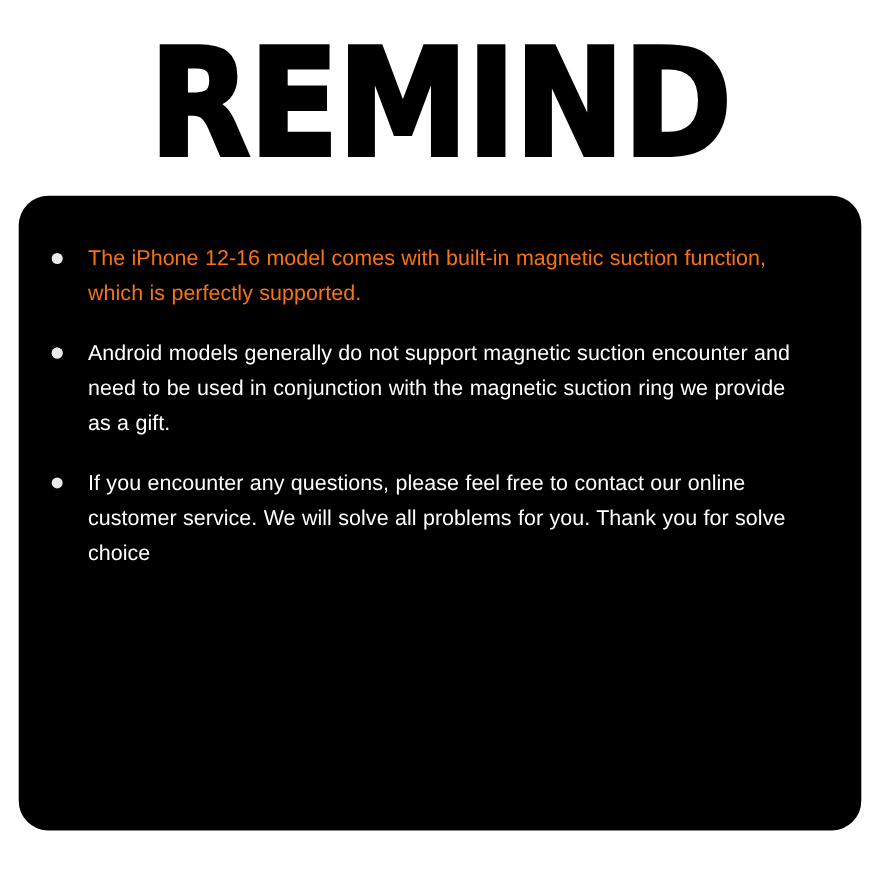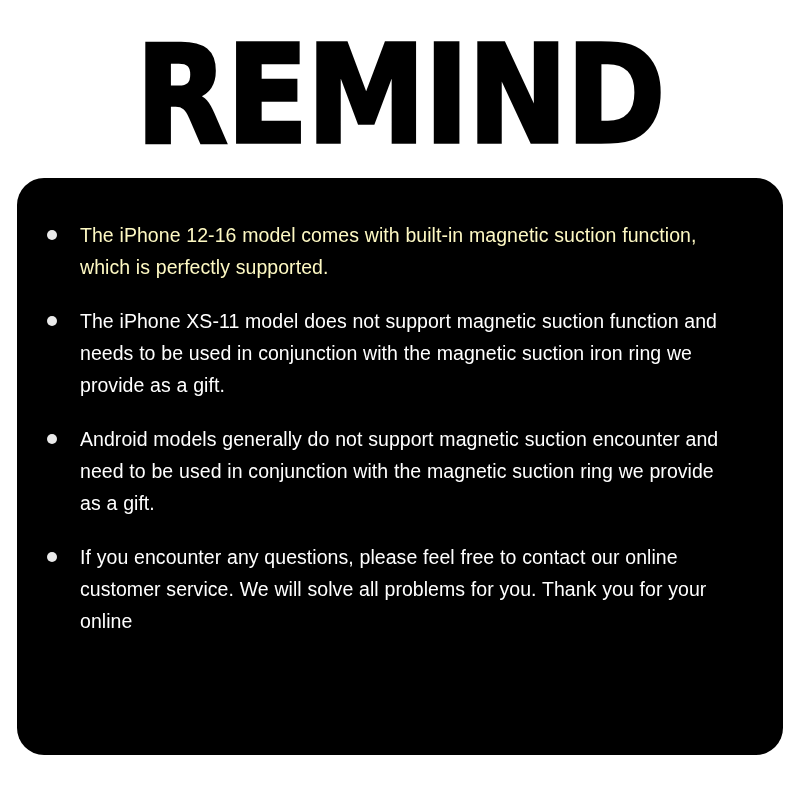--- a/index.html
+++ b/index.html
@@ -93,50 +93,49 @@
   .item-text {
     display: block;
     font-family: "Liberation Sans", "DejaVu Sans", sans-serif;
     font-size: 19.5px;
     line-height: 32px;
     letter-spacing: 0.05px;
     color: #ffffff;
     max-width: 660px;
     word-spacing: 0.3px;
   }
-  .item-text.green { color: #fef9c3; }
+  .item-text.green { color: #f97316; }
 </style>
 </head>
 <body>
 
 <div id="page">
 
   <div class="title-wrap">
     <span class="title">REMIND</span>
   </div>
 
   <div class="panel">
     <ul class="list">
 
       <li class="item">
         <span class="bullet"></span>
         <span class="item-text green">The iPhone 12-16 model comes with built-in magnetic suction function, which is perfectly supported.</span>
       </li>
 
       <li class="item">
         <span class="bullet"></span>
-        <span class="item-text">The iPhone XS-11 model does not support magnetic suction function and needs to be used in conjunction with the magnetic suction iron ring we provide as a gift.</span>
       </li>
 
       <li class="item">
         <span class="bullet"></span>
         <span class="item-text">Android models generally do not support magnetic suction encounter and need to be used in conjunction with the magnetic suction ring we provide as a gift.</span>
       </li>
 
       <li class="item">
         <span class="bullet"></span>
-        <span class="item-text">If you encounter any questions, please feel free to contact our online customer service. We will solve all problems for you. Thank you for your online</span>
+        <span class="item-text">If you encounter any questions, please feel free to contact our online customer service. We will solve all problems for you. Thank you for solve choice</span>
       </li>
 
     </ul>
   </div>
 
 </div>
 
 </body></html>

